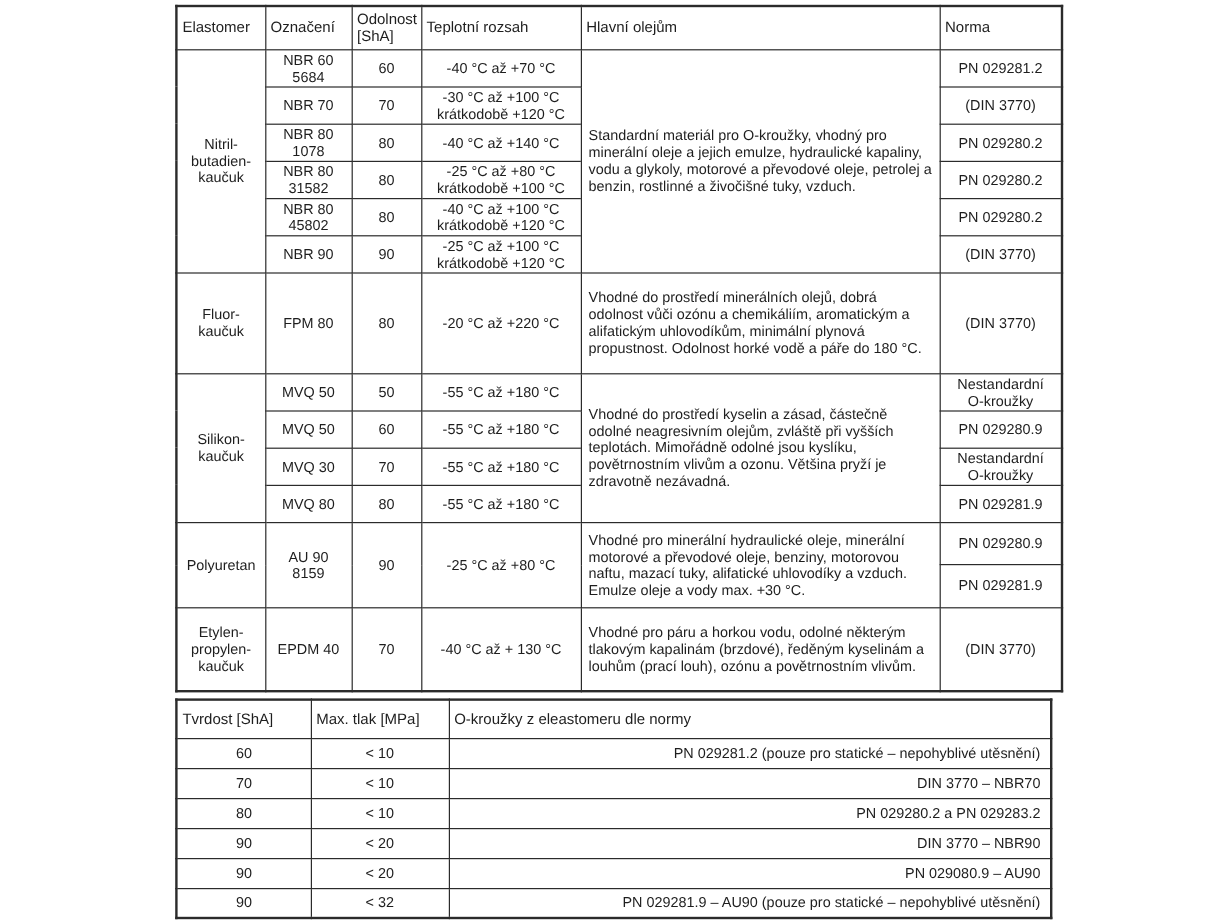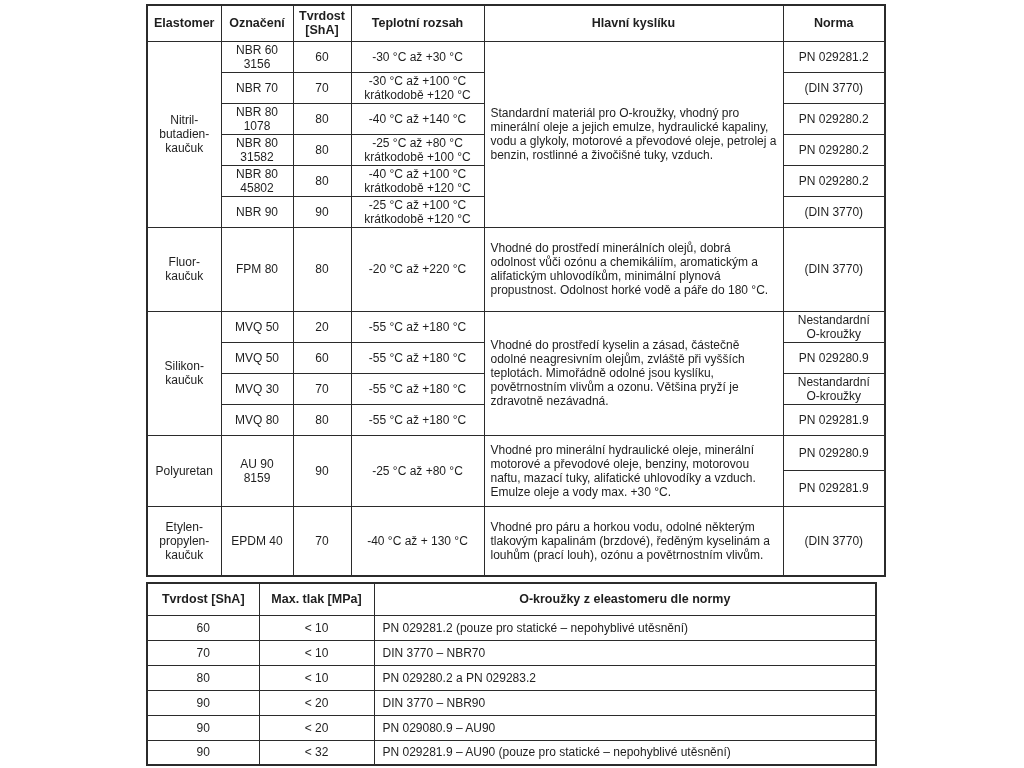--- a/index.html
+++ b/index.html
@@ -11,67 +11,67 @@
   .page{position:relative;width:1024px;height:768px;background:#fff;overflow:hidden;}
   table{border-collapse:collapse;table-layout:fixed;background:#fff;}
   #t1{position:absolute;left:146px;top:4px;width:738px;border:2px solid #2b2b2b;}
   #t2{position:absolute;left:146px;top:582px;width:729px;border:2px solid #2b2b2b;}
   th,td{
     border:1px solid #2b2b2b;
     font-size:12px;line-height:14px;
     padding:1px 4px;vertical-align:middle;
     white-space:pre-line;overflow:hidden;
   }
-  th{font-weight:bold;text-align:center;font-size:12.5px;}
+  th{font-weight:normal;text-align:left;font-size:12.5px;}
   td.ctr{text-align:center;}
   td.use{text-align:left;padding:7px 6px;}
   tr.hh{height:36px;}
   tr.r31{height:31px;}
   tr.r84{height:84px;}
   tr.r34{height:34px;}
   tr.r70{height:70px;}
   tr.h2h{height:32px;}
   tr.r25{height:25px;}
-  #t2 td.norm{text-align:left;padding:4px 8px;}
+  #t2 td.norm{text-align:right;padding:4px 8px;}
 </style>
 </head>
 <body>
 
 <div class="page">
 
   <table id="t1">
     <colgroup>
       <col style="width:74px">
         <col style="width:72px">
         <col style="width:58px">
       <col style="width:133px">
         <col style="width:299px">
         <col style="width:102px">
     </colgroup>
     <thead>
       <tr class="hh">
         <th>Elastomer</th>
         <th>Označení</th>
-        <th>Tvrdost
+        <th>Odolnost
 [ShA]</th>
         <th>Teplotní rozsah</th>
-        <th>Hlavní kyslíku</th>
+        <th>Hlavní olejům</th>
         <th>Norma</th>
       </tr>
     </thead>
     <tbody>
 
       <tr class="r31">
         <td class="ctr" rowspan="6">Nitril-
 butadien-
 kaučuk</td>
         <td class="ctr">NBR 60
-3156</td>
+5684</td>
         <td class="ctr">60</td>
-        <td class="ctr">-30 °C až +30 °C</td>
+        <td class="ctr">-40 °C až +70 °C</td>
         <td class="use" rowspan="6">Standardní materiál pro O-kroužky, vhodný pro minerální oleje a jejich emulze, hydraulické kapaliny, vodu a glykoly, motorové a převodové oleje, petrolej a benzin, rostlinné a živočišné tuky, vzduch.</td>
         <td class="ctr">PN 029281.2</td>
       </tr>
       <tr class="r31">
         <td class="ctr">NBR 70</td>
         <td class="ctr">70</td>
         <td class="ctr">-30 °C až +100 °C
 krátkodobě +120 °C</td>
         <td class="ctr">(DIN 3770)</td>
       </tr>
@@ -113,21 +113,21 @@
         <td class="ctr">80</td>
         <td class="ctr">-20 °C až +220 °C</td>
         <td class="use">Vhodné do prostředí minerálních olejů, dobrá odolnost vůči ozónu a chemikáliím, aromatickým a alifatickým uhlovodíkům, minimální plynová propustnost. Odolnost horké vodě a páře do 180 °C.</td>
         <td class="ctr">(DIN 3770)</td>
       </tr>
 
       <tr class="r31">
         <td class="ctr" rowspan="4">Silikon-
 kaučuk</td>
         <td class="ctr">MVQ 50</td>
-        <td class="ctr">20</td>
+        <td class="ctr">50</td>
         <td class="ctr">-55 °C až +180 °C</td>
         <td class="use" rowspan="4">Vhodné do prostředí kyselin a zásad, částečně odolné neagresivním olejům, zvláště při vyšších teplotách. Mimořádně odolné jsou kyslíku, povětrnostním vlivům a ozonu. Většina pryží je zdravotně nezávadná.</td>
         <td class="ctr">Nestandardní
 O-kroužky</td>
       </tr>
       <tr class="r31">
         <td class="ctr">MVQ 50</td>
         <td class="ctr">60</td>
         <td class="ctr">-55 °C až +180 °C</td>
         <td class="ctr">PN 029280.9</td>

